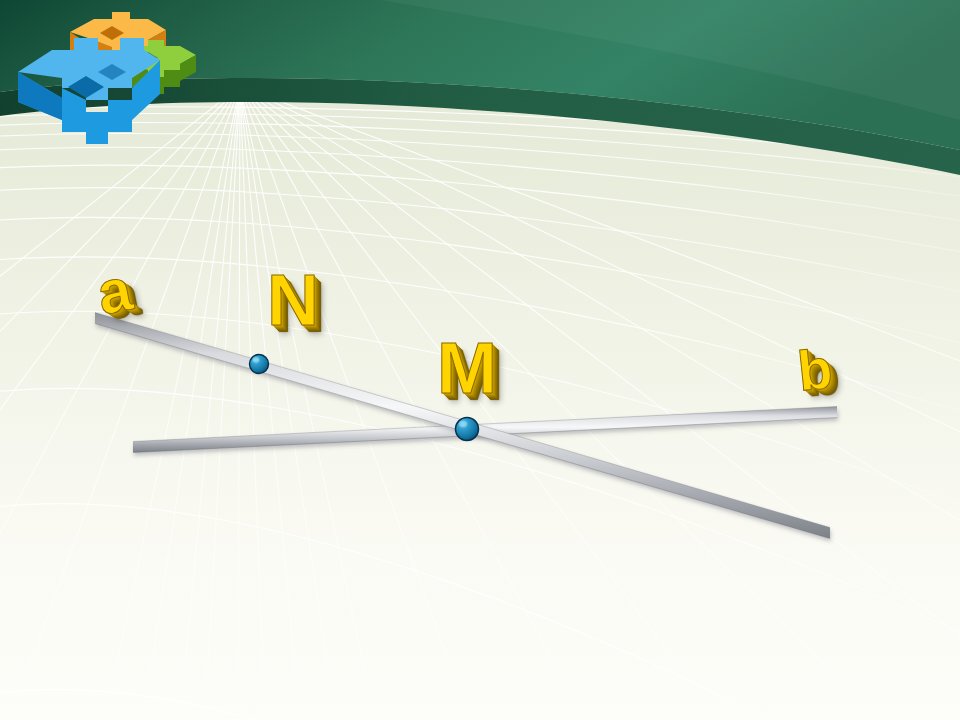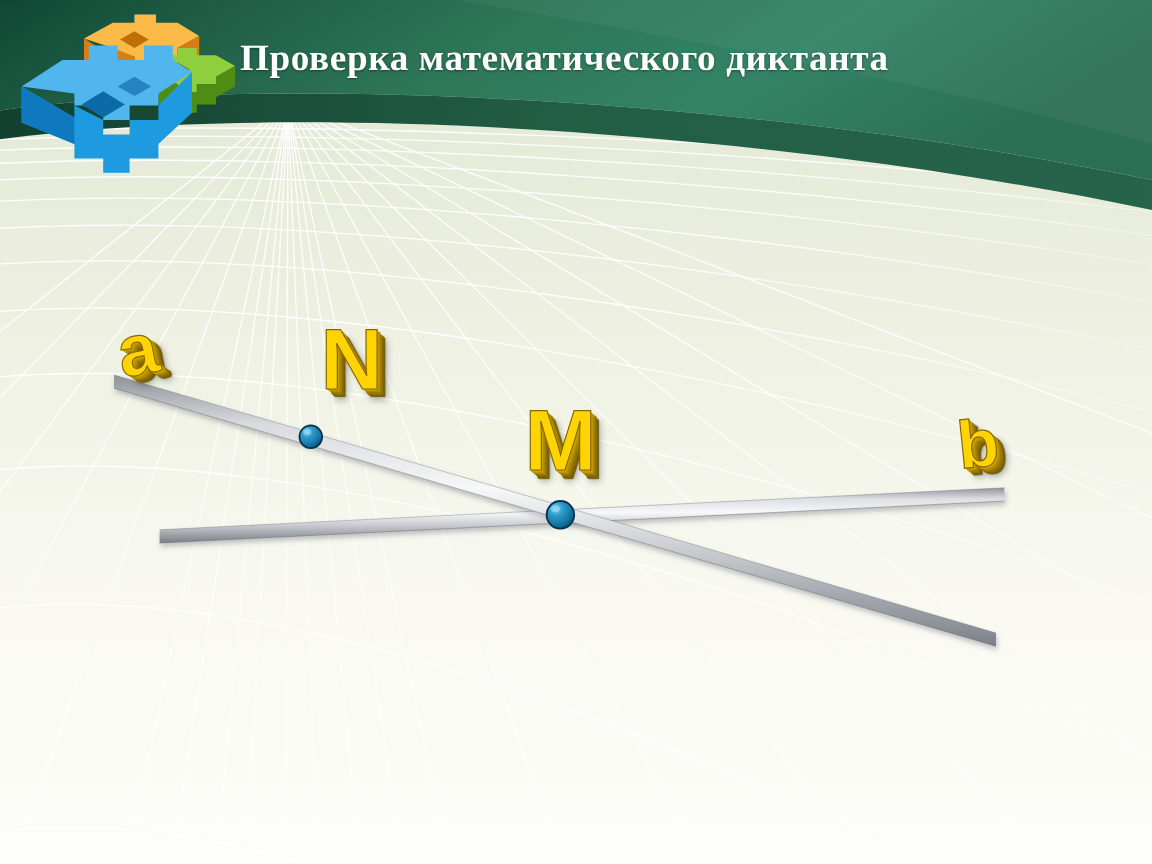--- a/index.html
+++ b/index.html
@@ -159,21 +159,20 @@
         </linearGradient>
       </defs>
 
       <path d="M0,0 L960,0 L960,150 C640,84 240,60 0,92 Z" fill="url(#gHead)"></path>
 
       <path d="M0,92 C240,60 640,84 960,150 L960,175 C640,108 240,84 0,116 Z" fill="url(#gHeadDark)" opacity="0.97"></path>
 
       <path d="M380,0 C560,30 780,70 960,120 L960,0 Z" fill="#ffffff" opacity="0.045"></path>
     </svg>
 
-    <div class="title">Проверка математического диктанта</div>
   </div>
 
   <svg class="logo" width="200" height="150" viewBox="0 0 200 150">
 
     <g>
       <path d="M62,30 L86,17 L104,17 L104,10 L122,10 L122,17 L140,17 L158,28 L140,38 L140,45 L122,45 L122,53 L104,53 L104,45 L86,45 L86,38 Z" fill="#FBB947"></path>
       <path d="M62,30 L86,45 L86,38 L104,45 L104,53 L122,53 L122,45 L140,45 L140,38 L158,28 L158,48 L140,58 L140,65 L122,65 L122,73 L104,73 L104,65 L86,65 L86,58 L62,50 Z" fill="#D47F12"></path>
       <path d="M104,24 L116,31 L104,38 L92,31 Z" fill="#C06F08"></path>
     </g>
 

